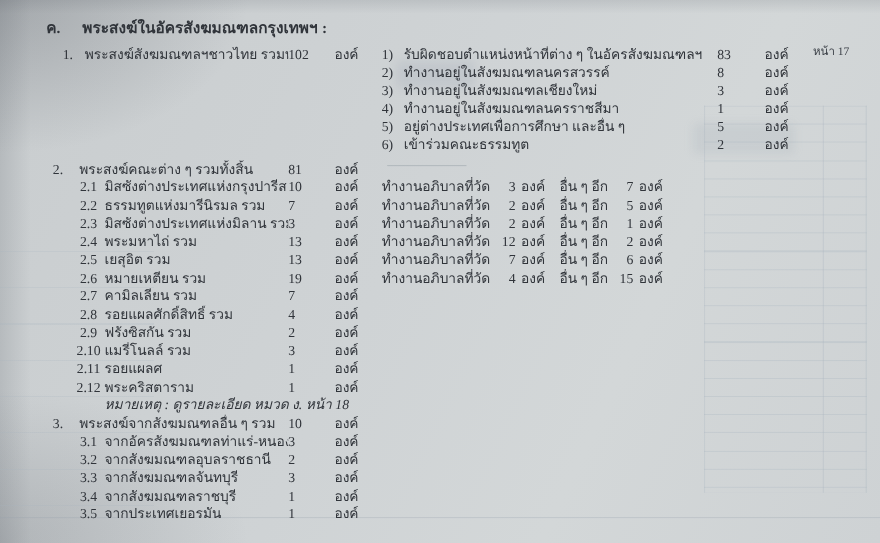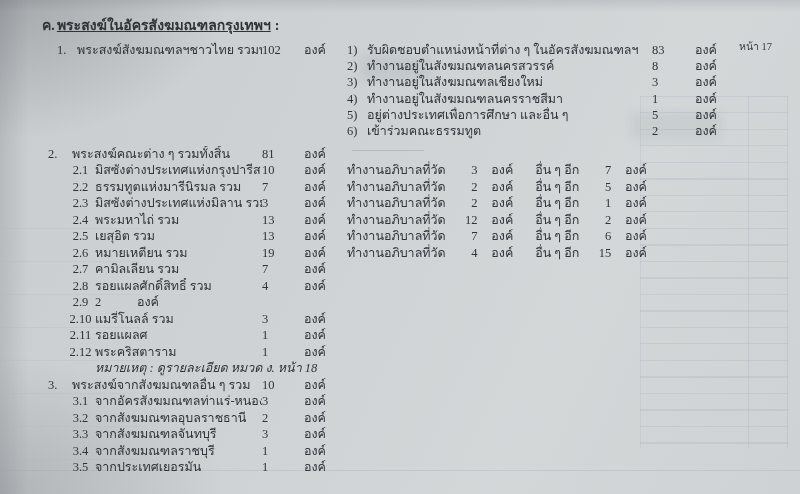--- a/index.html
+++ b/index.html
@@ -36,21 +36,21 @@
   }
   .ghost-hline-bottom{left:0;top:470px;width:800px;height:1px;background:rgba(150,162,172,0.28);}
   .ghost-hline-mid{left:352px;top:150px;width:72px;height:1px;background:rgba(138,148,156,0.38);}
   .smudge{position:absolute;border-radius:5px;filter:blur(4px);pointer-events:none;}
   .smudge-1{left:360px;top:55px;width:72px;height:26px;background:rgba(148,160,177,0.20);}
   .smudge-2{left:630px;top:112px;width:92px;height:28px;background:rgba(148,160,177,0.16);}
 
   .pageno{position:absolute;left:739px;top:38px;font-size:10.5px;color:#3a3f46;}
 
   .hdr{position:absolute;left:42px;top:14px;font-size:14px;font-weight:bold;white-space:nowrap;}
-  .hdr .u{text-decoration:underline;margin:0 4px 0 2px;}
+  .hdr .u{margin:0 4px 0 20px;}
 
   .row{position:absolute;display:flex;align-items:baseline;font-size:12.5px;white-space:nowrap;}
   .rowset{position:absolute;}
   .rowset .row{position:static;}
 
   
   .lset{left:42px;top:145.5px;width:288px;}
   .lset .row, .lrow{height:16.5px;line-height:16.5px;width:288px;}
   .lrow{left:42px;top:42px;}
   .r-main .no{margin-left:6px;width:24px;}
@@ -63,21 +63,21 @@
 
   
   .rset{left:347px;top:42px;width:378px;}
   .rset .row{height:16.2px;line-height:16.2px;width:378px;}
   .rset .no{width:20px;}
   .rset .num{width:30px;}
   .rset .unit{width:30px;margin-left:13px;}
 
   
   .pset{left:347px;top:162px;width:300px;}
-  .pset .row{height:16.5px;line-height:16.5px;justify-content:space-between;}
+  .pset .row{height:16.5px;line-height:16.5px;}
   .pp{display:inline-block;}
   .pn{display:inline-block;min-width:18px;text-align:right;margin-left:5px;}
   .punit{display:inline-block;margin-left:5px;}
   .pi{display:inline-block;margin-left:13px;}
 </style>
 </head>
 <body>
 
 <div class="page">
 
@@ -189,20 +189,21 @@
       <span class="unit">องค์</span>
     </div>
     <div class="row r-sub">
       <span class="no">2.8</span>
       <span class="lbl">รอยแผลศักดิ์สิทธิ์ รวม</span>
       <span class="num">4</span>
       <span class="unit">องค์</span>
     </div>
     <div class="row r-sub">
       <span class="no">2.9</span>
+      <span class="lbl">ฟรังซิสกัน รวม</span>
       <span class="num">2</span>
       <span class="unit">องค์</span>
     </div>
     <div class="row r-sub">
       <span class="no">2.10</span>
       <span class="lbl">แมรี่โนลล์ รวม</span>
       <span class="num">3</span>
       <span class="unit">องค์</span>
     </div>
     <div class="row r-sub">

